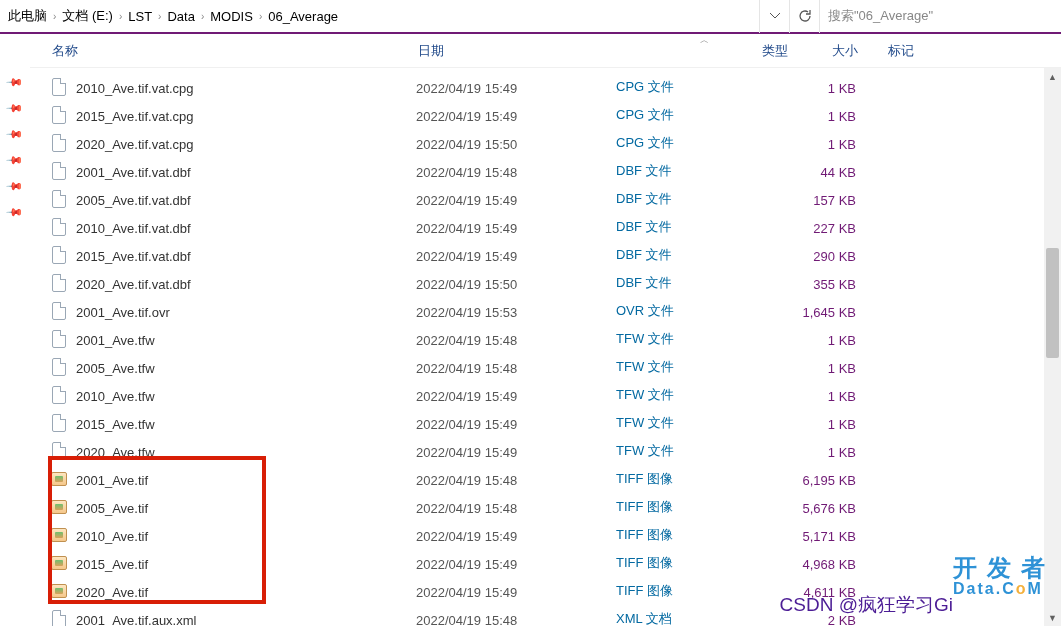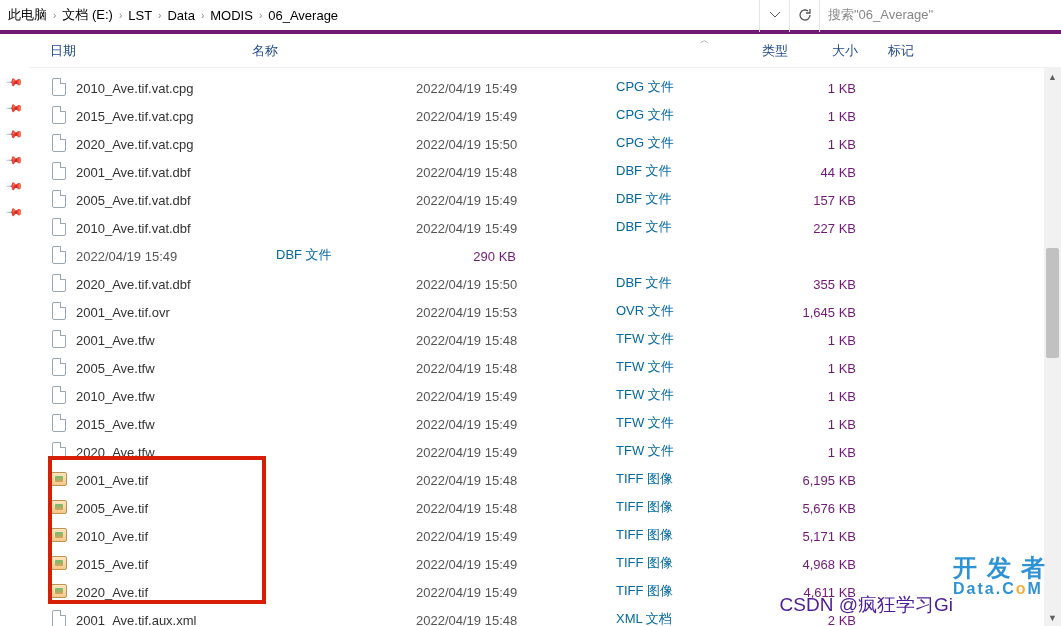--- a/index.html
+++ b/index.html
@@ -1,18 +1,18 @@
 <!DOCTYPE html>
 <html><head>
 <meta charset="utf-8">
 <style>
   * { box-sizing: border-box; margin: 0; padding: 0; font-family: "Microsoft YaHei", "Segoe UI", sans-serif; }
   body { background: #fff; font-size: 13px; color: #333; width: 1061px; height: 626px; overflow: hidden; position: relative; }
 
-  .address-bar { display: flex; align-items: center; height: 34px; border-bottom: 4px solid #701a75; }
+  .address-bar { display: flex; align-items: center; height: 34px; border-bottom: 2px solid #701a75; }
   .breadcrumb { flex: 1; display: flex; align-items: center; padding: 0 8px; color: #000; }
   .breadcrumb span.sep { color: #888; margin: 0 6px; font-size: 10px; }
   .dropdown-btn, .refresh-btn { width: 30px; height: 34px; display: flex; align-items: center; justify-content: center; border-left: 1px solid #e5e5e5; cursor: pointer; color: #555; }
   .search-box { width: 242px; height: 34px; border-left: 1px solid #e5e5e5; display: flex; align-items: center; padding: 0 8px; color: #888; }
 
   .content { display: flex; height: calc(100% - 34px); }
   .sidebar { width: 30px; border-right: 0; background: #fff; display: flex; flex-direction: column; align-items: center; padding-top: 42px; gap: 13px; }
   .pin { color: #888; font-size: 11px; transform: rotate(45deg); }
 
   .filelist { flex: 1; position: relative; }
@@ -87,22 +87,22 @@
     <span class="pin">📌</span>
     <span class="pin">📌</span>
     <span class="pin">📌</span>
     <span class="pin">📌</span>
     <span class="pin">📌</span>
   </div>
 
   <div class="filelist">
     <div class="columns">
       <span class="sort-ind">︿</span>
+      <div class="col col-name">名称</div>
       <div class="col col-date">日期</div>
-      <div class="col col-name">名称</div>
       <div class="col col-type">类型</div>
       <div class="col col-size">大小</div>
       <div class="col col-tag">标记</div>
     </div>
     <div class="rows">
         <div class="row">
           <span class="icon">
             <span class="icon-file"></span>
           </span>
           <span class="name">2010_Ave.tif.vat.cpg</span>
@@ -152,20 +152,21 @@
           </span>
           <span class="name">2010_Ave.tif.vat.dbf</span>
           <span class="date">2022/04/19 15:49</span>
           <span class="type">DBF 文件</span>
           <span class="size">227 KB</span>
         </div>
         <div class="row">
           <span class="icon">
             <span class="icon-file"></span>
           </span>
+          <span class="name">2015_Ave.tif.vat.dbf</span>
           <span class="date">2022/04/19 15:49</span>
           <span class="type">DBF 文件</span>
           <span class="size">290 KB</span>
         </div>
         <div class="row">
           <span class="icon">
             <span class="icon-file"></span>
           </span>
           <span class="name">2020_Ave.tif.vat.dbf</span>
           <span class="date">2022/04/19 15:50</span>

